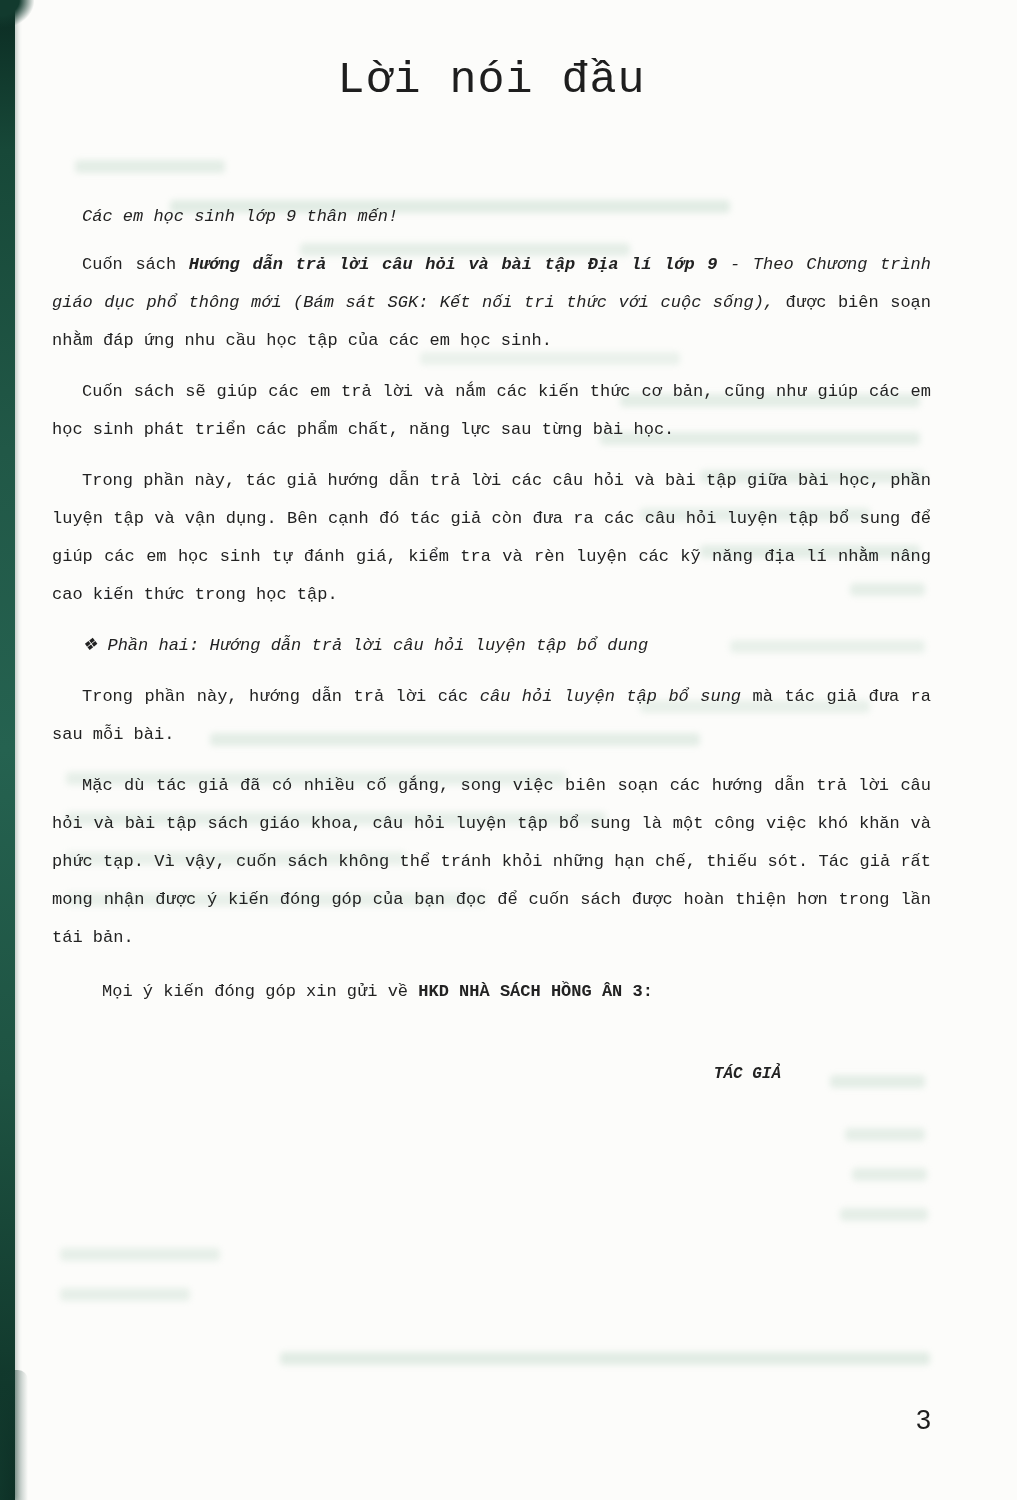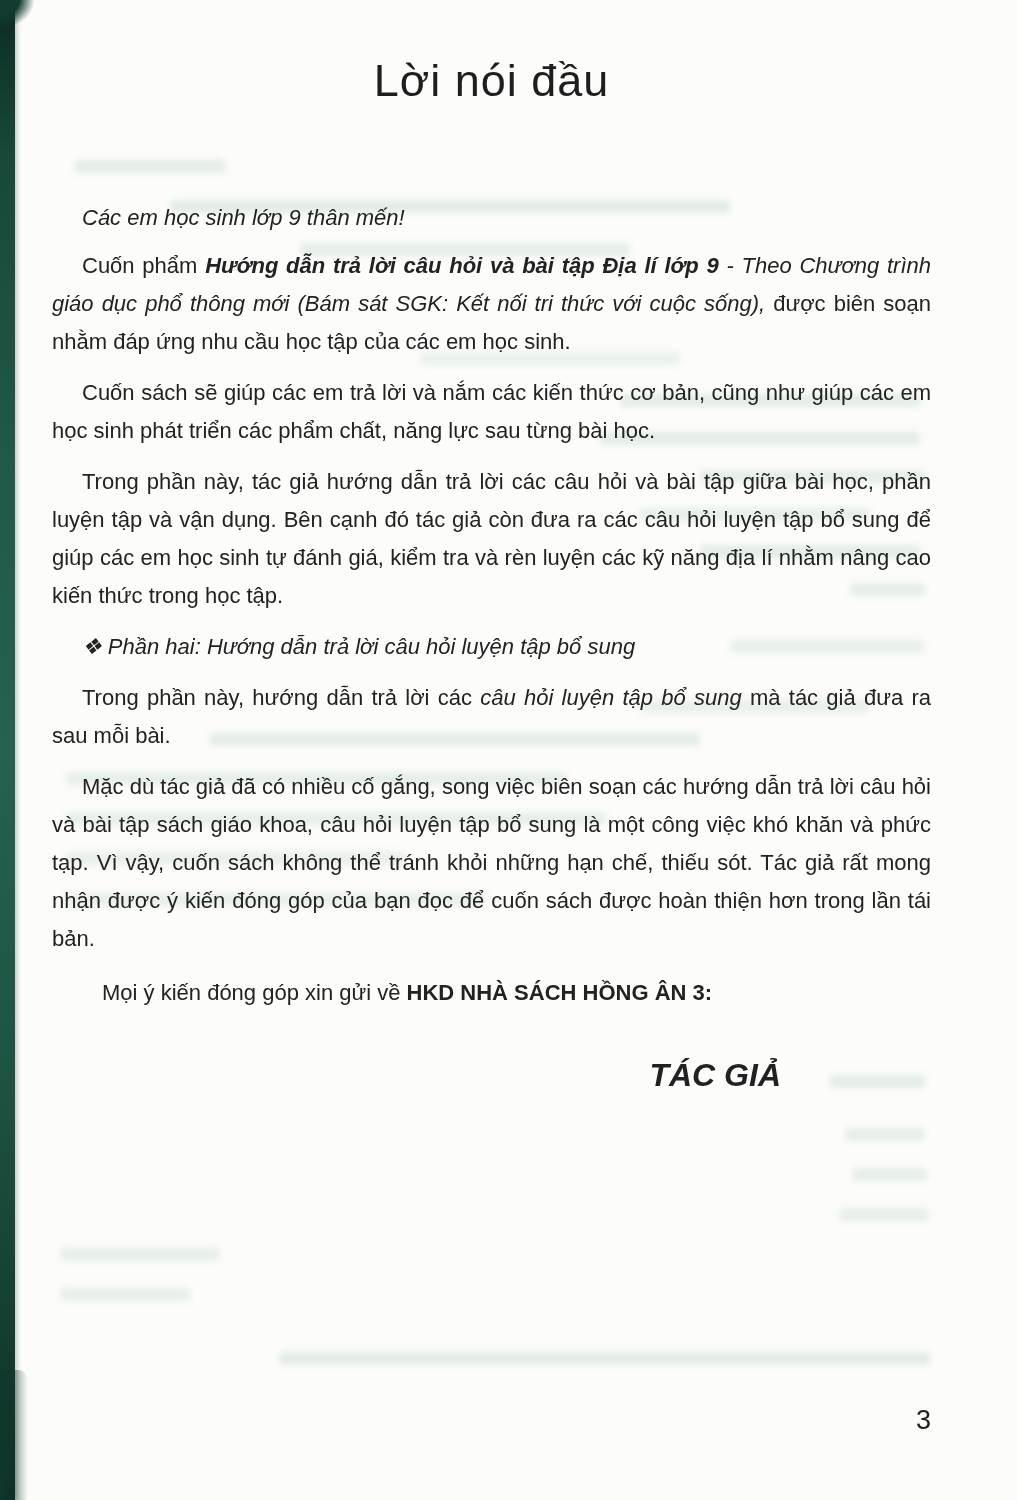--- a/index.html
+++ b/index.html
@@ -27,49 +27,50 @@
     opacity:.85;border-radius:0 10px 0 0;
   }
   
   .ghost{
     position:absolute;height:13px;z-index:1;
     background:#a4c7b2;filter:blur(3px);border-radius:4px;
   }
   .content{
     position:relative;z-index:2;
     margin:55px 86px 3px 52px;
+    font-family:Liberation Mono, monospace;
   }
   h1{
     margin:0 0 92px;
     text-align:center;
     font-size:45px;
     font-weight:normal;
     letter-spacing:1px;
     color:#1e1e1e;
   }
   p{
     margin:0 0 13px;
-    font-size:22px;
+    font-size:17px;
     line-height:38px;
     text-align:justify;
     text-indent:30px;
   }
   p.center{text-align:center;text-indent:0;}
   p.indent-lg{text-indent:50px;}
   p.tight{margin-bottom:10px;}
   .it{font-style:italic;}
   .b{font-weight:bold;}
   .bi{font-weight:bold;font-style:italic;}
   .signature{
     margin-top:44px;
     text-align:right;
     padding-right:150px;
     font-weight:bold;
     font-style:italic;
-    font-size:32px;
+    font-size:16px;
     text-indent:0;
   }
   .pagenum{
     position:absolute;
     top:1405px;right:86px;
     font-size:27px;
     z-index:2;
     color:#1e1e1e;
   }
 </style>
@@ -106,29 +107,29 @@
   <div class="edge"></div>
   <div class="edge-top"></div>
   <div class="edge-corner"></div>
 
   <main class="content">
 
     <h1>Lời nói đầu</h1>
 
     <p class="it tight">Các em học sinh lớp 9 thân mến!</p>
 
-    <p><span>Cuốn phẩm </span><span class="bi">Hướng dẫn trả lời câu hỏi và bài tập Địa lí lớp 9</span><span class="it"> - Theo Chương trình giáo dục phổ thông mới (Bám sát SGK: Kết nối tri thức với cuộc sống),</span><span> được biên soạn nhằm đáp ứng nhu cầu học tập của các em học sinh.</span></p>
+    <p><span>Cuốn sách </span><span class="bi">Hướng dẫn trả lời câu hỏi và bài tập Địa lí lớp 9</span><span class="it"> - Theo Chương trình giáo dục phổ thông mới (Bám sát SGK: Kết nối tri thức với cuộc sống),</span><span> được biên soạn nhằm đáp ứng nhu cầu học tập của các em học sinh.</span></p>
 
     <p>Cuốn sách sẽ giúp các em trả lời và nắm các kiến thức cơ bản, cũng như giúp các em học sinh phát triển các phẩm chất, năng lực sau từng bài học.</p>
 
 
 
     <p>Trong phần này, tác giả hướng dẫn trả lời các câu hỏi và bài tập giữa bài học, phần luyện tập và vận dụng. Bên cạnh đó tác giả còn đưa ra các câu hỏi luyện tập bổ sung để giúp các em học sinh tự đánh giá, kiểm tra và rèn luyện các kỹ năng địa lí nhằm nâng cao kiến thức trong học tập.</p>
 
-    <p class="it">❖ Phần hai: Hướng dẫn trả lời câu hỏi luyện tập bổ sung</p>
+    <p class="it">❖ Phần hai: Hướng dẫn trả lời câu hỏi luyện tập bổ dung</p>
 
     <p><span>Trong phần này, hướng dẫn trả lời các </span><span class="it">câu hỏi luyện tập bổ sung</span><span> mà tác giả đưa ra sau mỗi bài.</span></p>
 
     <p>Mặc dù tác giả đã có nhiều cố gắng, song việc biên soạn các hướng dẫn trả lời câu hỏi và bài tập sách giáo khoa, câu hỏi luyện tập bổ sung là một công việc khó khăn và phức tạp. Vì vậy, cuốn sách không thể tránh khỏi những hạn chế, thiếu sót. Tác giả rất mong nhận được ý kiến đóng góp của bạn đọc để cuốn sách được hoàn thiện hơn trong lần tái bản.</p>
 
     <p class="indent-lg" style="margin-top:16px"><span>Mọi ý kiến đóng góp xin gửi về </span><span class="b">HKD NHÀ SÁCH HỒNG ÂN 3:</span></p>
 
 
 
 

